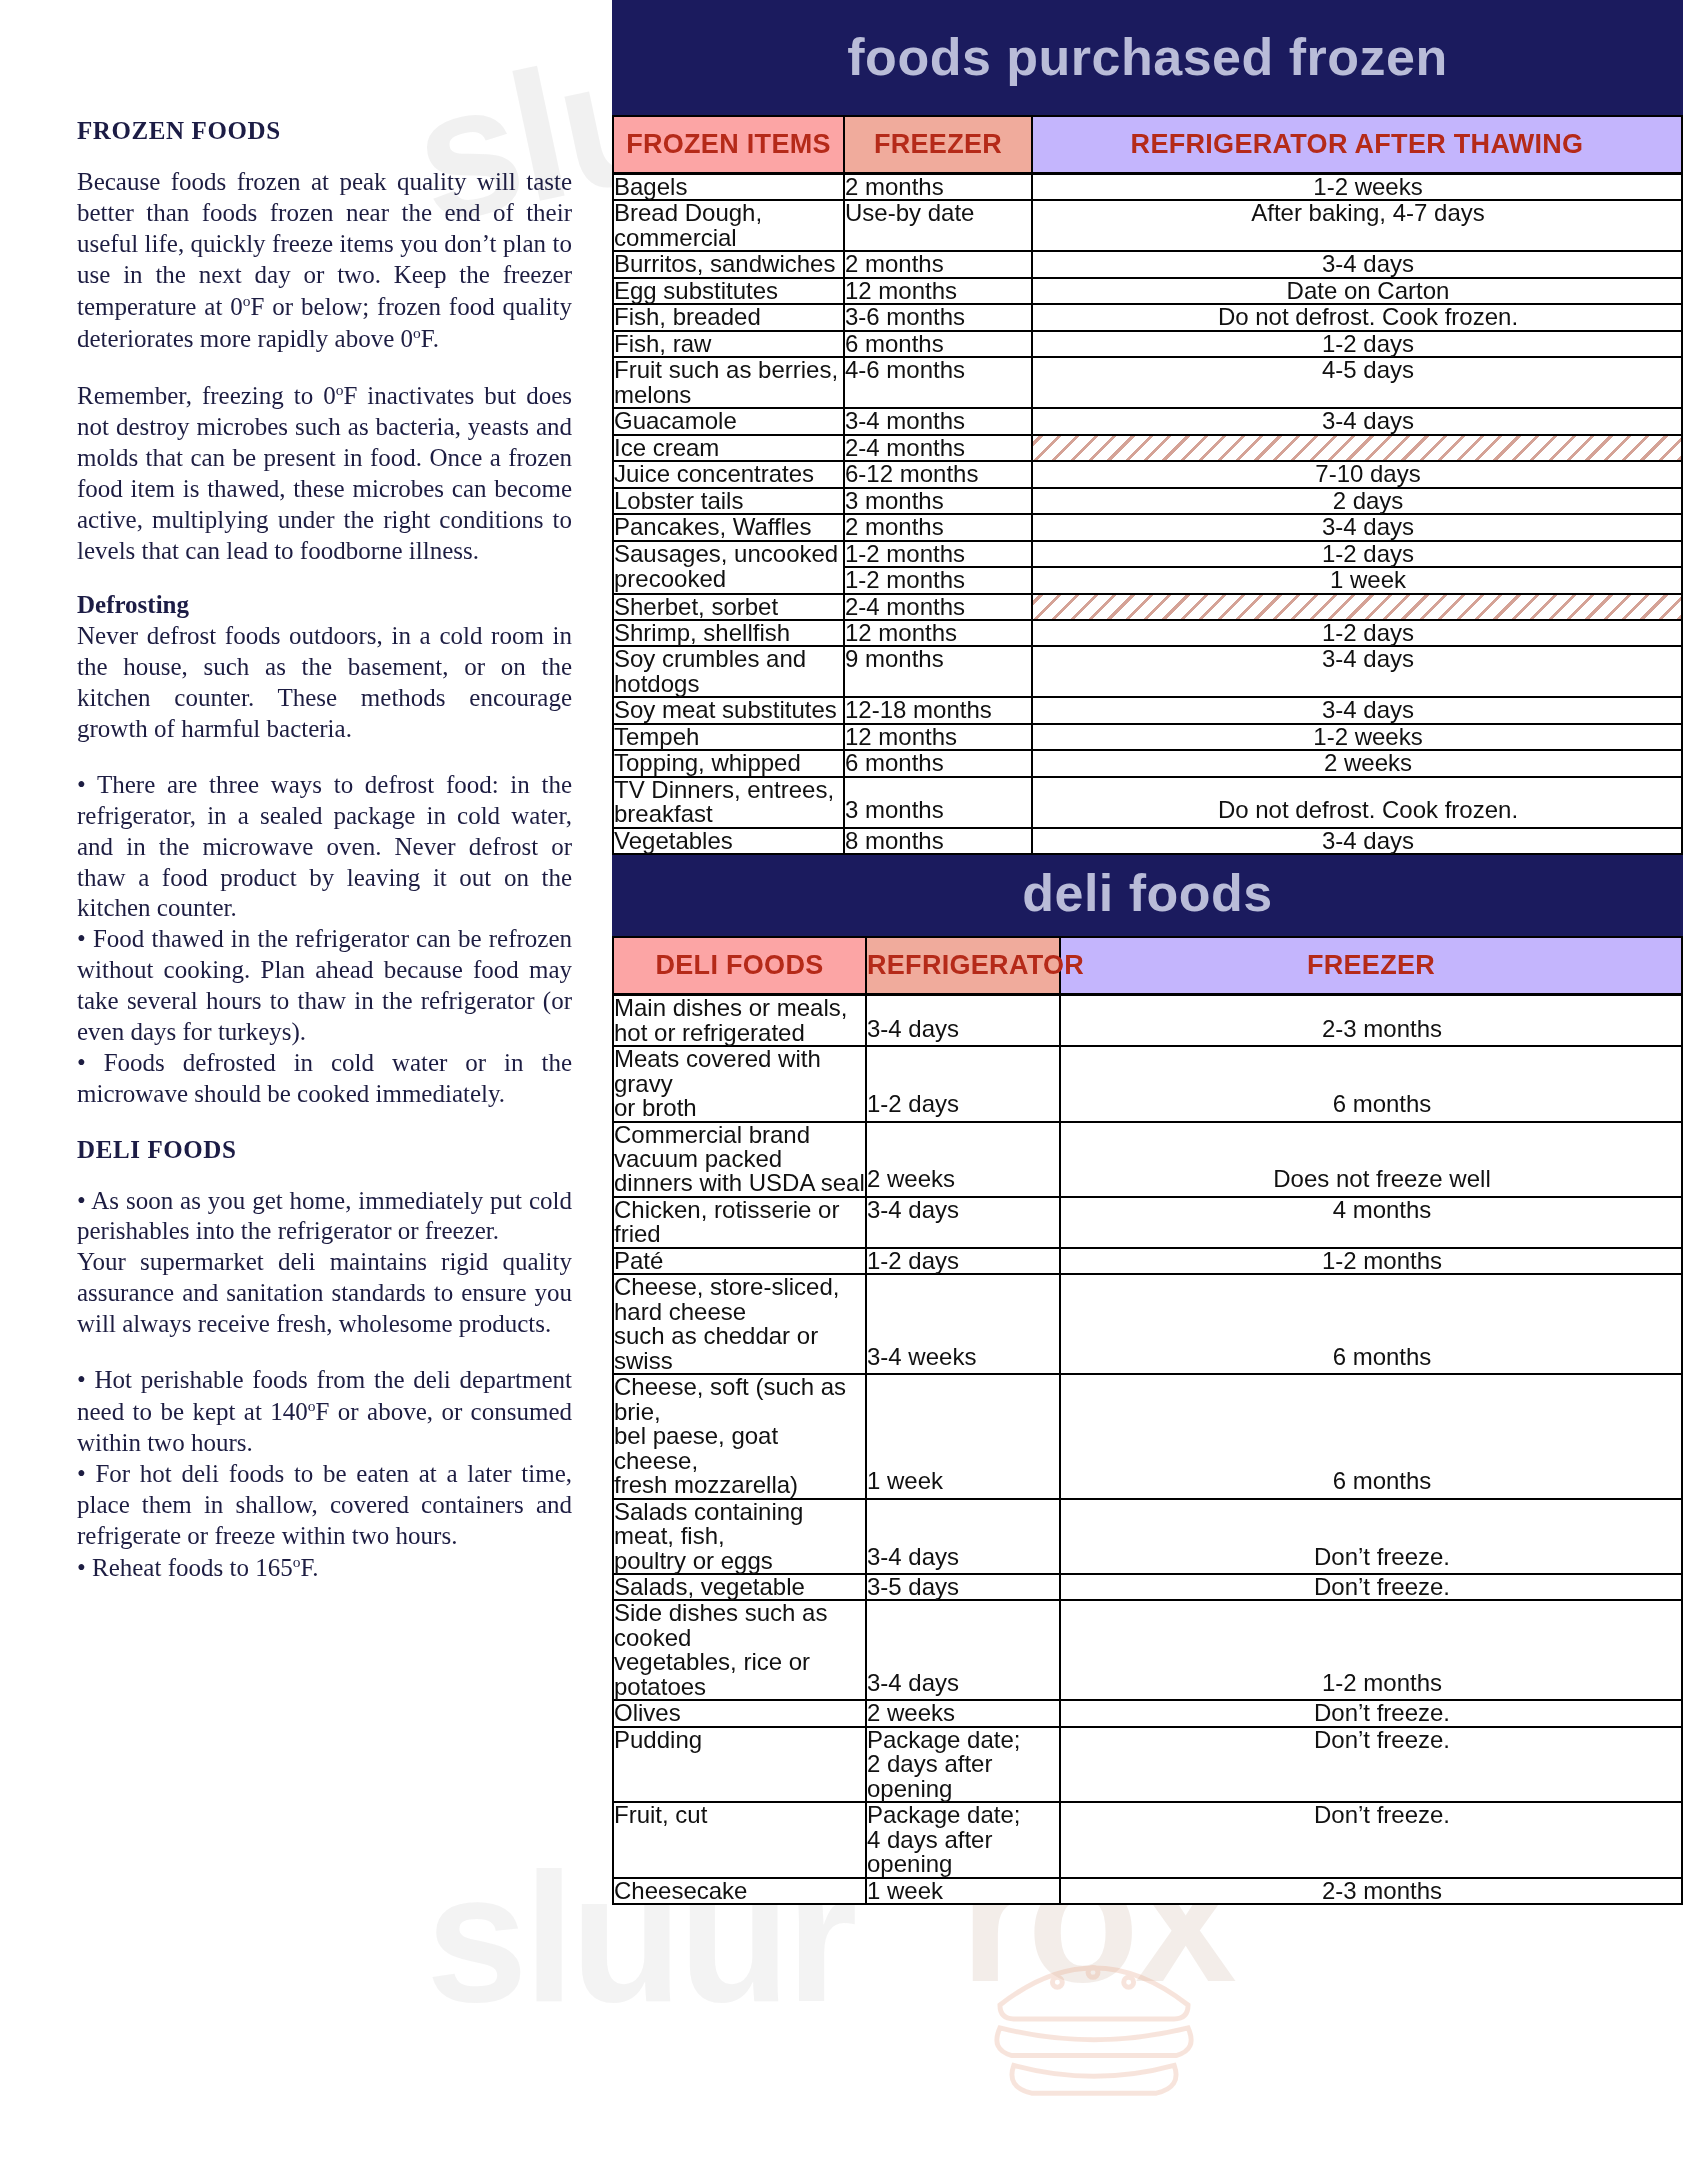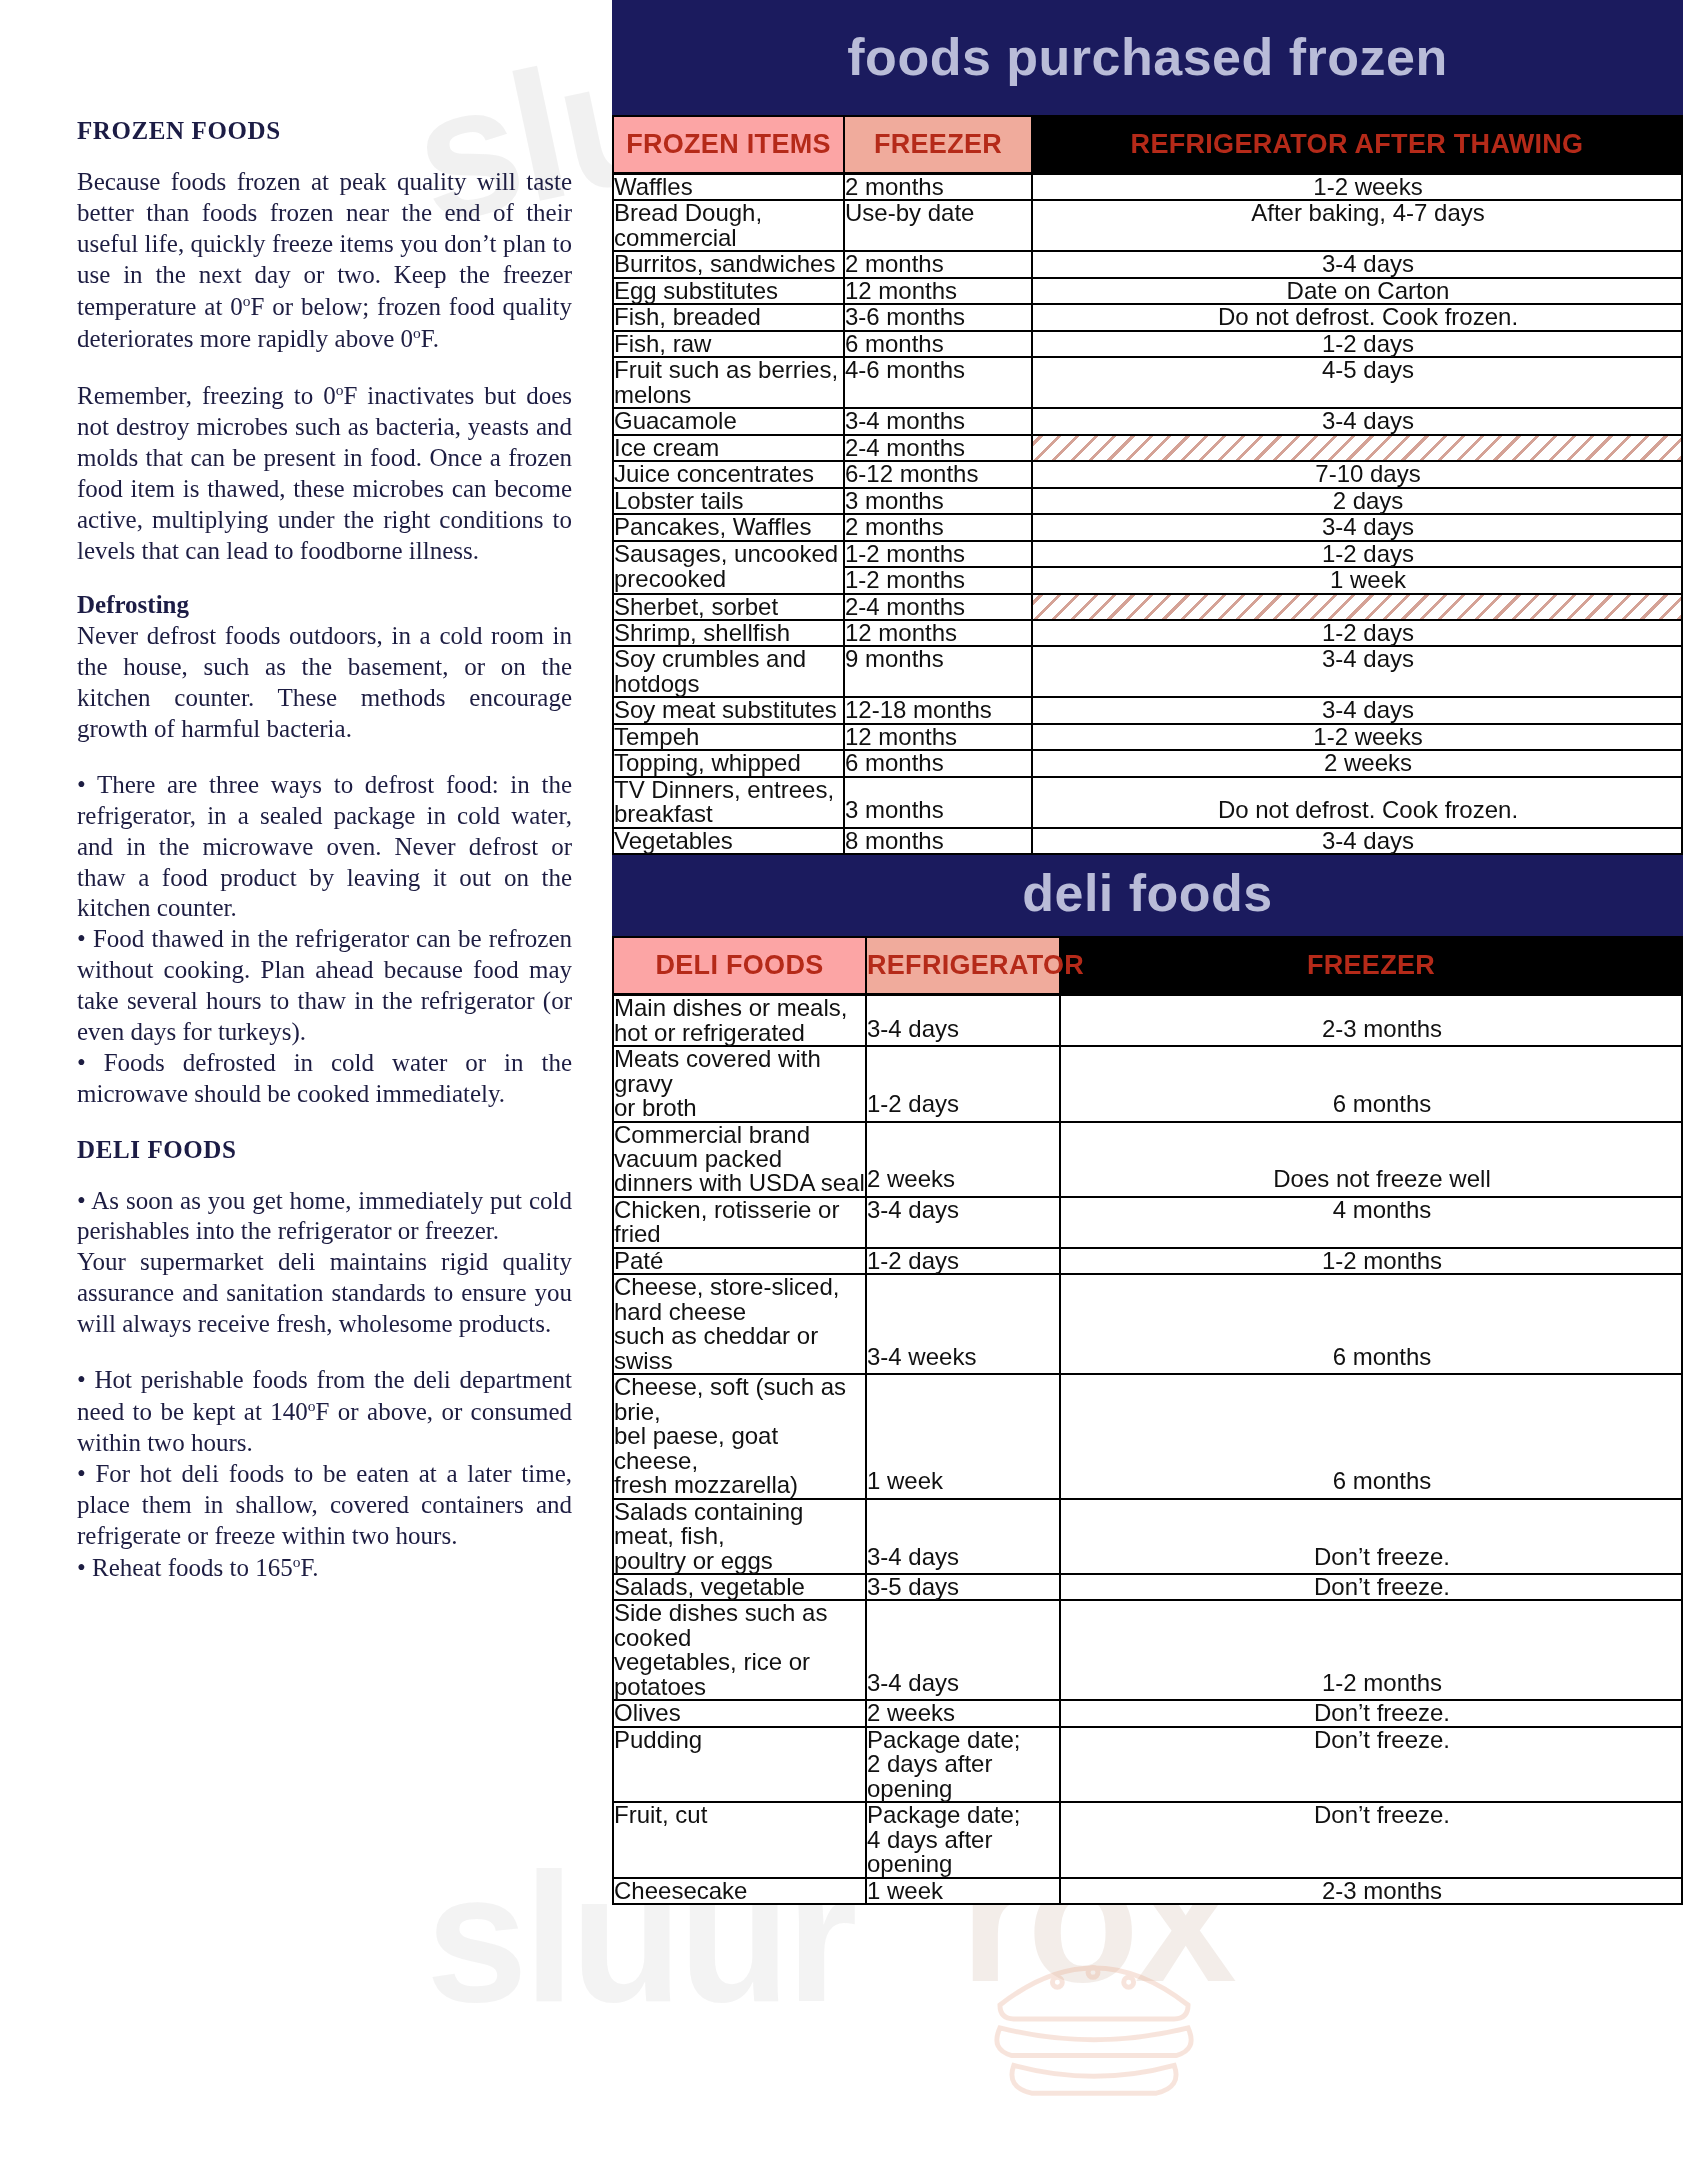--- a/index.html
+++ b/index.html
@@ -127,21 +127,21 @@
     font-weight: bold;
     font-size: 27px;
     color: #b52a19;
     letter-spacing: 0.3px;
     height: 55px;
     line-height: 55px;
     border-bottom: 3px solid #000 !important;
   }
   .hdr-1 { background: #fca5a5; }
   .hdr-2 { background: #f0ab9c; }
-  .hdr-3 { background: #000000; }
+  .hdr-3 { background: #c4b5fd; }
 
   .cell {
     font-size: 24px;
     color: #111;
     line-height: 1.02;
     padding: 4px 0 5px 8px;
     white-space: pre-line;
   }
   .cell.val    { }
   .cell.val2   { padding-left: 22px; text-align: center; }
@@ -213,21 +213,21 @@
       </colgroup>
     <thead>
       <tr>
         <th class="hdr hdr-1">FROZEN ITEMS</th>
         <th class="hdr hdr-2">FREEZER</th>
         <th class="hdr hdr-3">REFRIGERATOR AFTER THAWING</th>
       </tr>
     </thead>
     <tbody id="frozen-body">
         <tr>
-          <td class="cell">Waffles</td>
+          <td class="cell">Bagels</td>
           <td class="cell val">2 months</td>
           <td class="cell val2">1-2 weeks</td>
         </tr>
         <tr>
           <td class="cell">Bread Dough, commercial</td>
           <td class="cell val">Use-by date</td>
           <td class="cell val2">After baking, 4-7 days</td>
         </tr>
         <tr>
           <td class="cell">Burritos, sandwiches</td>

